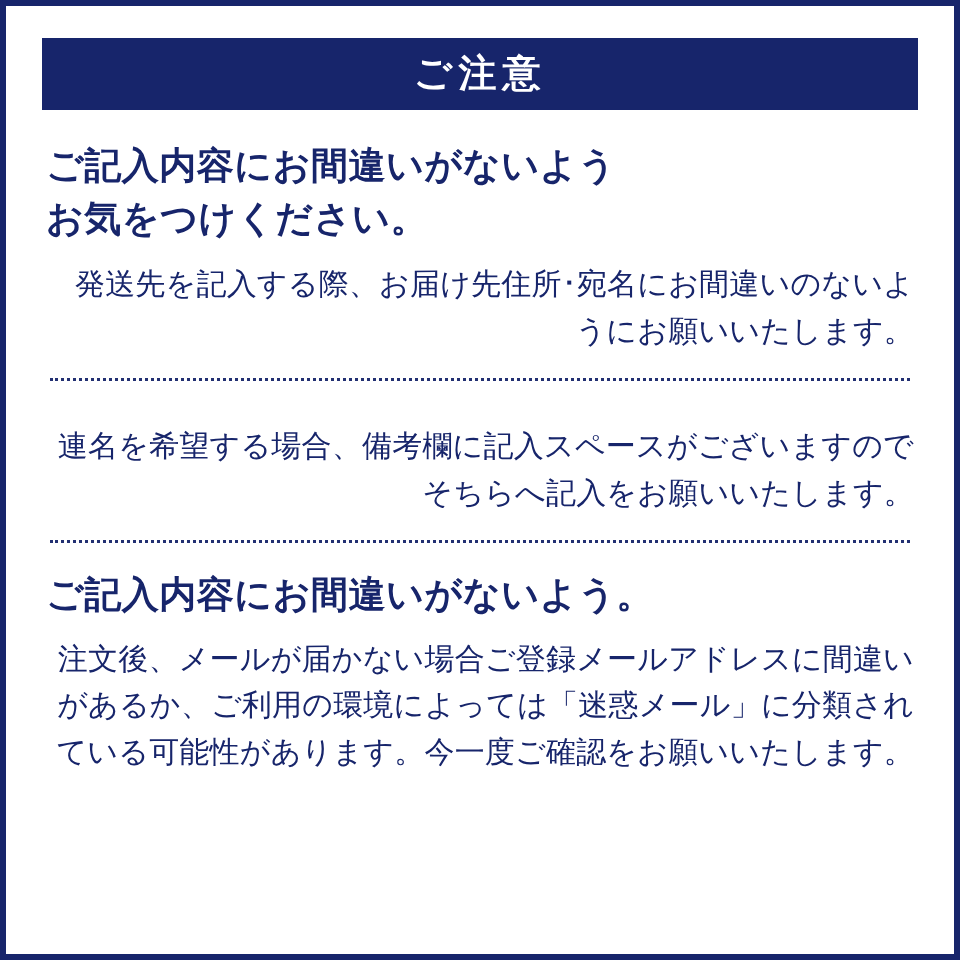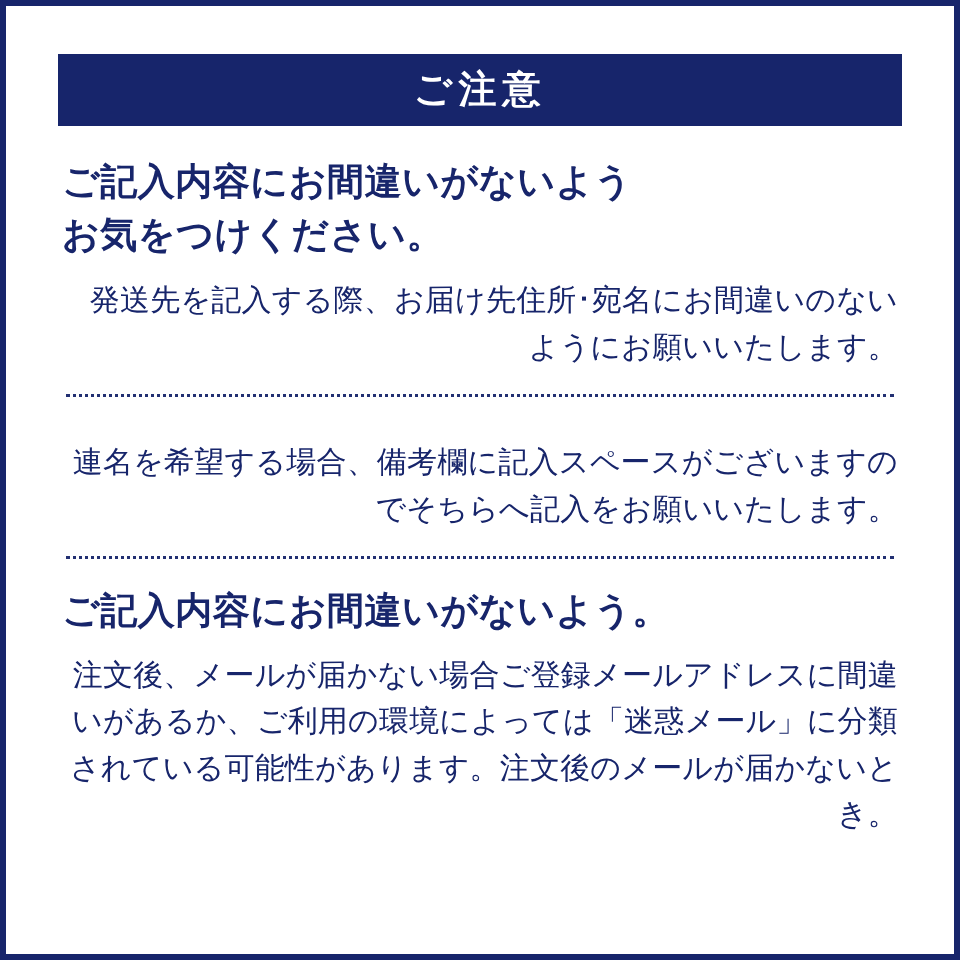--- a/index.html
+++ b/index.html
@@ -25,21 +25,21 @@
     border: 6px solid #17256b;
     box-sizing: border-box;
   }
   .inner {
     position: absolute;
     left: 6px;
     top: 6px;
     width: 948px;
     height: 948px;
     box-sizing: border-box;
-    padding: 16px;
+    padding: 0;
   }
   .title-bar {
     margin: 32px 36px 0 36px;
     background: #17256b;
     color: #ffffff;
     text-align: center;
     font-size: 38px;
     font-weight: bold;
     letter-spacing: 6px;
     line-height: 1;
@@ -105,18 +105,18 @@
       <div class="section">
         <div class="sec-body">連名を希望する場合、備考欄に記入スペースがございますのでそちらへ記入をお願いいたします。</div>
       </div>
 
       <div class="divider"></div>
 
       <div class="section">
         <div class="sec-heading">
           <div>ご記入内容にお間違いがないよう。</div>
         </div>
-        <div class="sec-body small-gap">注文後、メールが届かない場合ご登録メールアドレスに間違いがあるか、ご利用の環境によっては「迷惑メール」に分類されている可能性があります。注文後のメールが届かないとき。</div>
+        <div class="sec-body small-gap">注文後、メールが届かない場合ご登録メールアドレスに間違いがあるか、ご利用の環境によっては「迷惑メール」に分類されている可能性があります。今一度ご確認をお願いいたします。</div>
       </div>
 
     </div>
   </div>
 </div>
 
 </body></html>

